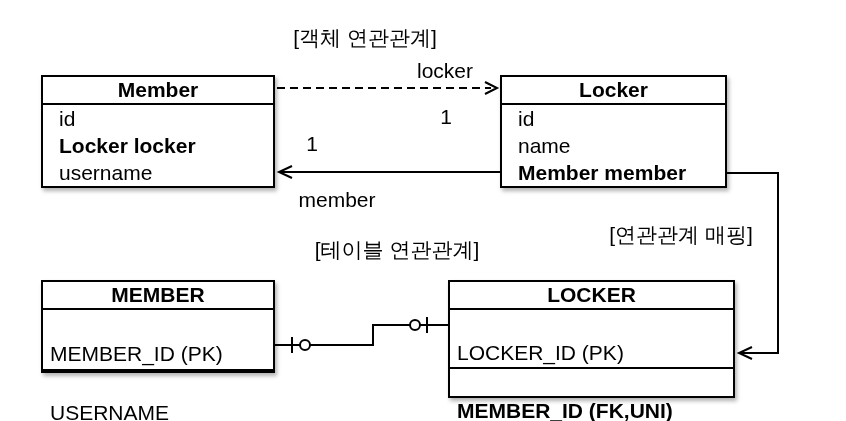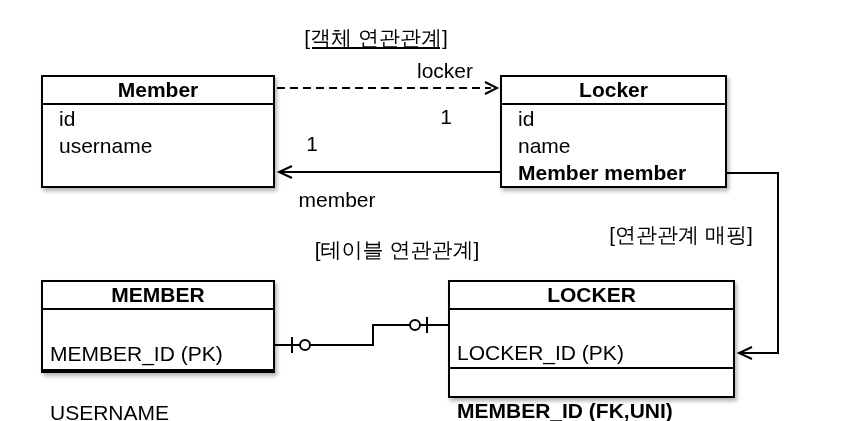--- a/index.html
+++ b/index.html
@@ -44,20 +44,21 @@
 </style>
 </head>
 <body>
 
 <div class="canvas">
 
   <div class="box" style="left:41px;top:75px;width:234px;height:113px;">
     <div class="box-header">Member</div>
     <div>
       <div class="field">id</div>
+      <div class="field bold">Locker locker</div>
       <div class="field">username</div>
     </div>
   </div>
 
   <div class="box" style="left:500px;top:75px;width:227px;height:113px;">
     <div class="box-header">Locker</div>
     <div>
       <div class="field">id</div>
       <div class="field">name</div>
       <div class="field bold">Member member</div>
@@ -100,21 +101,21 @@
       <g>
         <polyline points="275,345 373,345 373,325 448,325"></polyline>
         <line x1="292" y1="337" x2="292" y2="353"></line>
         <circle cx="305" cy="345" r="5" fill="#fff"></circle>
         <circle cx="415" cy="325" r="5" fill="#fff"></circle>
         <line x1="427" y1="317" x2="427" y2="333"></line>
       </g>
     </g>
   </svg>
 
-  <div class="label" style="left:376px;top:26px;text-decoration:underline;">[객체 연관관계]</div>
+  <div class="label" style="left:365px;top:26px;">[객체 연관관계]</div>
   <div class="label" style="left:445px;top:59px;">locker</div>
   <div class="label" style="left:446px;top:105px;">1</div>
   <div class="label" style="left:312px;top:132px;">1</div>
   <div class="label" style="left:337px;top:188px;">member</div>
   <div class="label" style="left:397px;top:238px;">[테이블 연관관계]</div>
   <div class="label" style="left:681px;top:223px;">[연관관계 매핑]</div>
 
 </div>
 
 </body></html>

